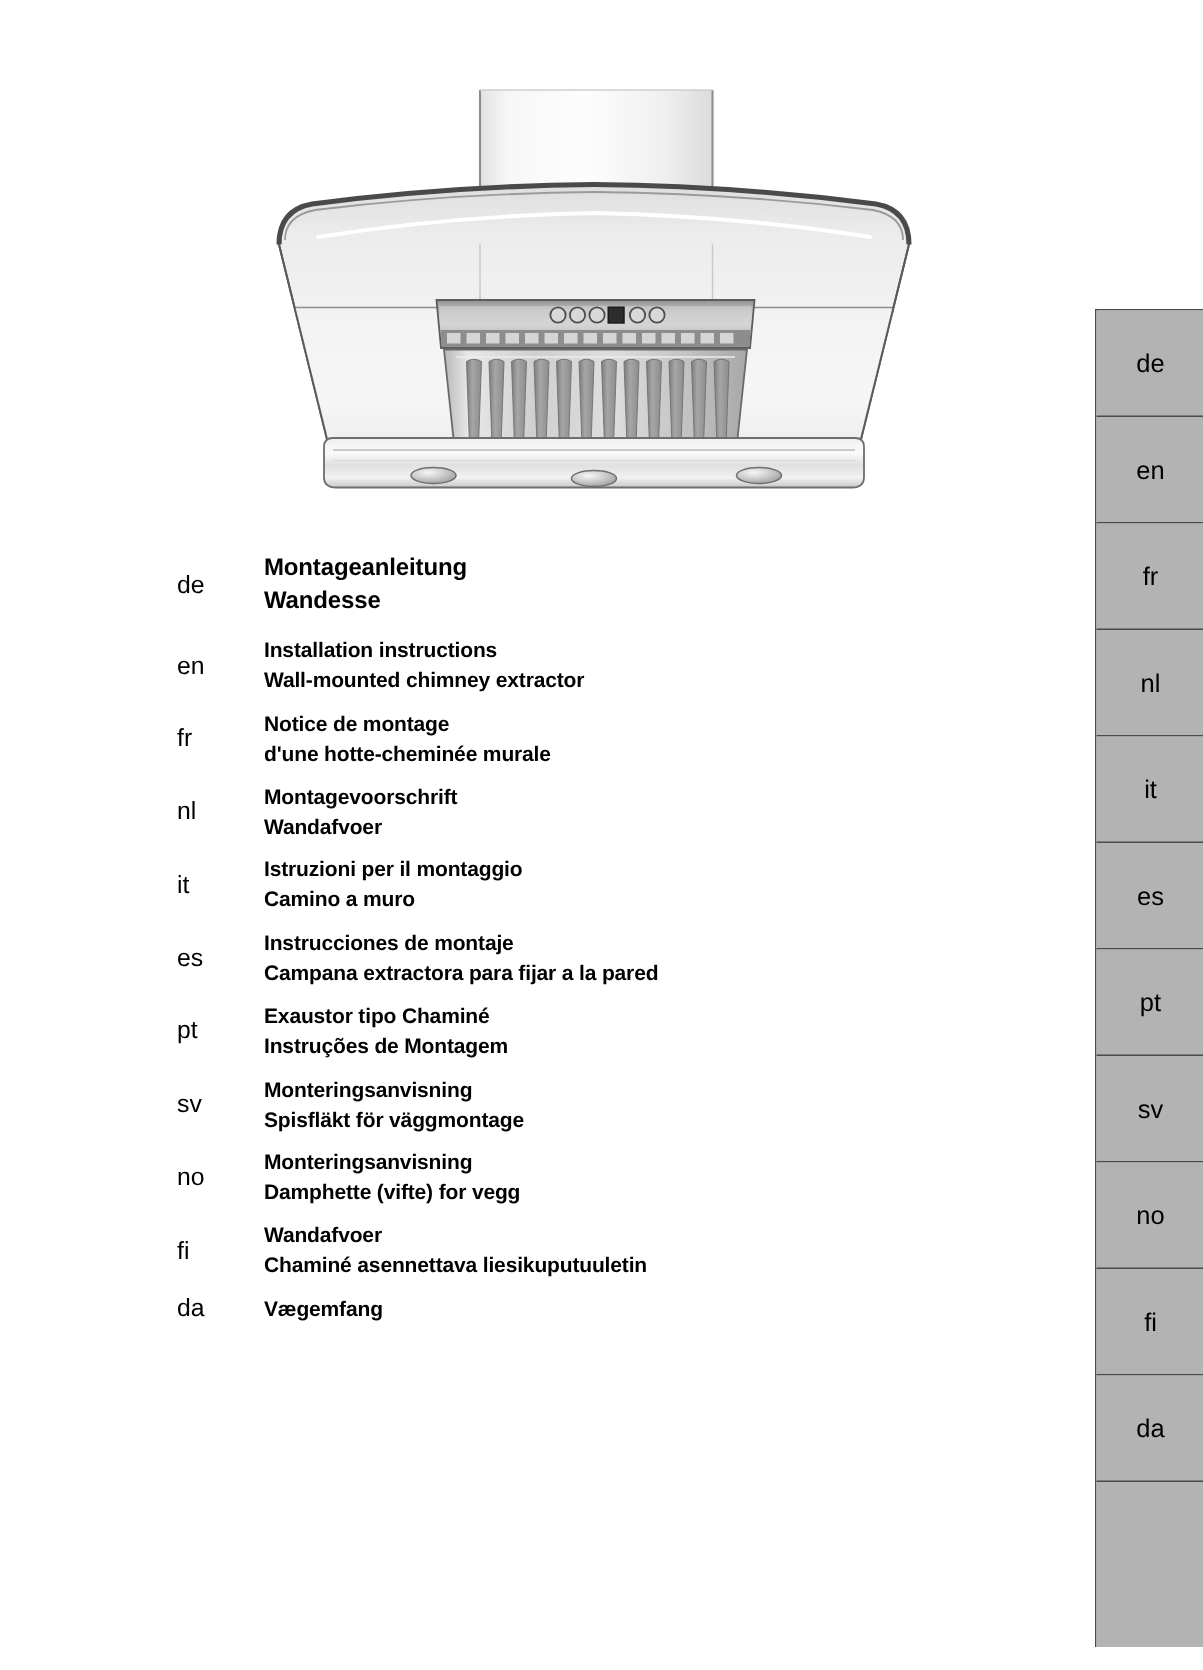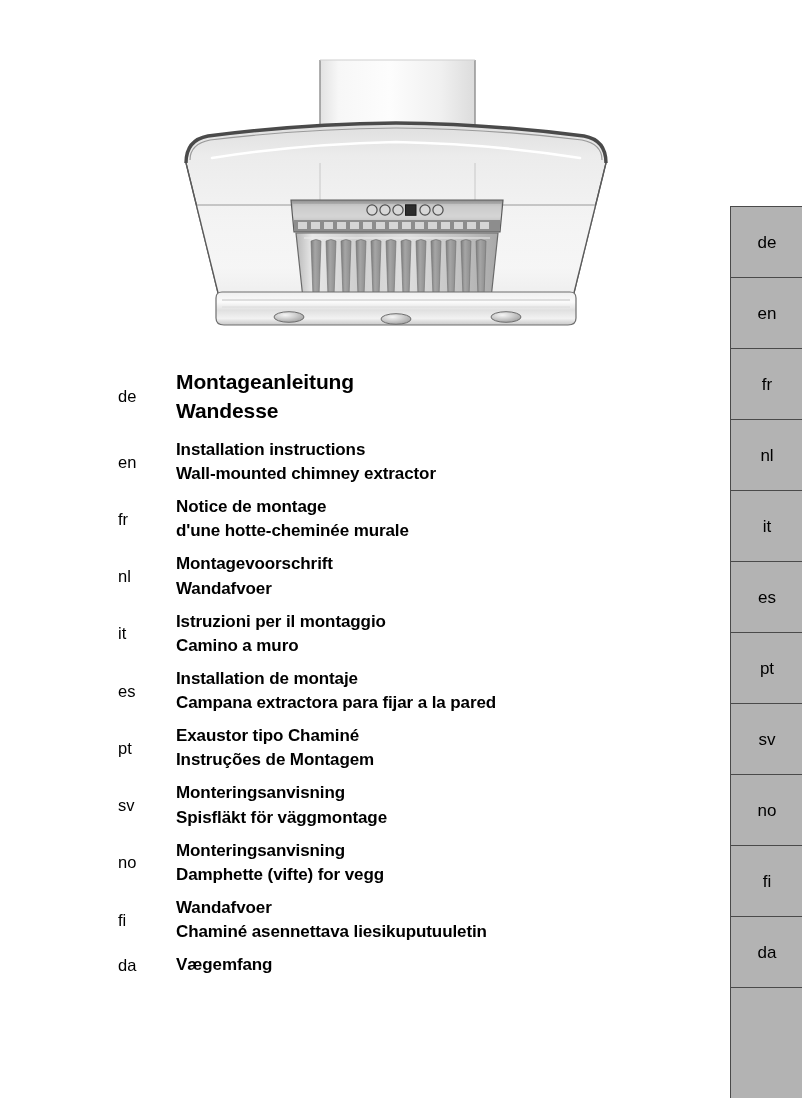--- a/index.html
+++ b/index.html
@@ -45,29 +45,29 @@
     flex: 0 0 58px;
     font-size: 16.5px;
     font-weight: normal;
     line-height: 1.15;
     color: #000;
   }
   .lang-titles {
     flex: 1 1 auto;
   }
   .lang-line {
-    font-size: 17px;
+    font-size: 14px;
     font-weight: bold;
     line-height: 1.42;
     white-space: nowrap;
     letter-spacing: -0.1px;
   }
   
   .lang-row.primary .lang-line {
-    font-size: 21px;
+    font-size: 16px;
     line-height: 1.38;
   }
   .lang-row.primary {
     margin-bottom: 12px;
   }
 
   
   #tab-strip {
     position: absolute;
     left: 730px;
@@ -305,21 +305,21 @@
     <div class="lang-code">it</div>
     <div class="lang-titles">
       <div class="lang-line">Istruzioni per il montaggio</div>
       <div class="lang-line">Camino a muro</div>
     </div>
   </div>
 
   <div class="lang-row">
     <div class="lang-code">es</div>
     <div class="lang-titles">
-      <div class="lang-line">Installation de montaje</div>
+      <div class="lang-line">Instrucciones de montaje</div>
       <div class="lang-line">Campana extractora para fijar a la pared</div>
     </div>
   </div>
 
   <div class="lang-row">
     <div class="lang-code">pt</div>
     <div class="lang-titles">
       <div class="lang-line">Exaustor tipo Chaminé</div>
       <div class="lang-line">Instruções de Montagem</div>
     </div>

